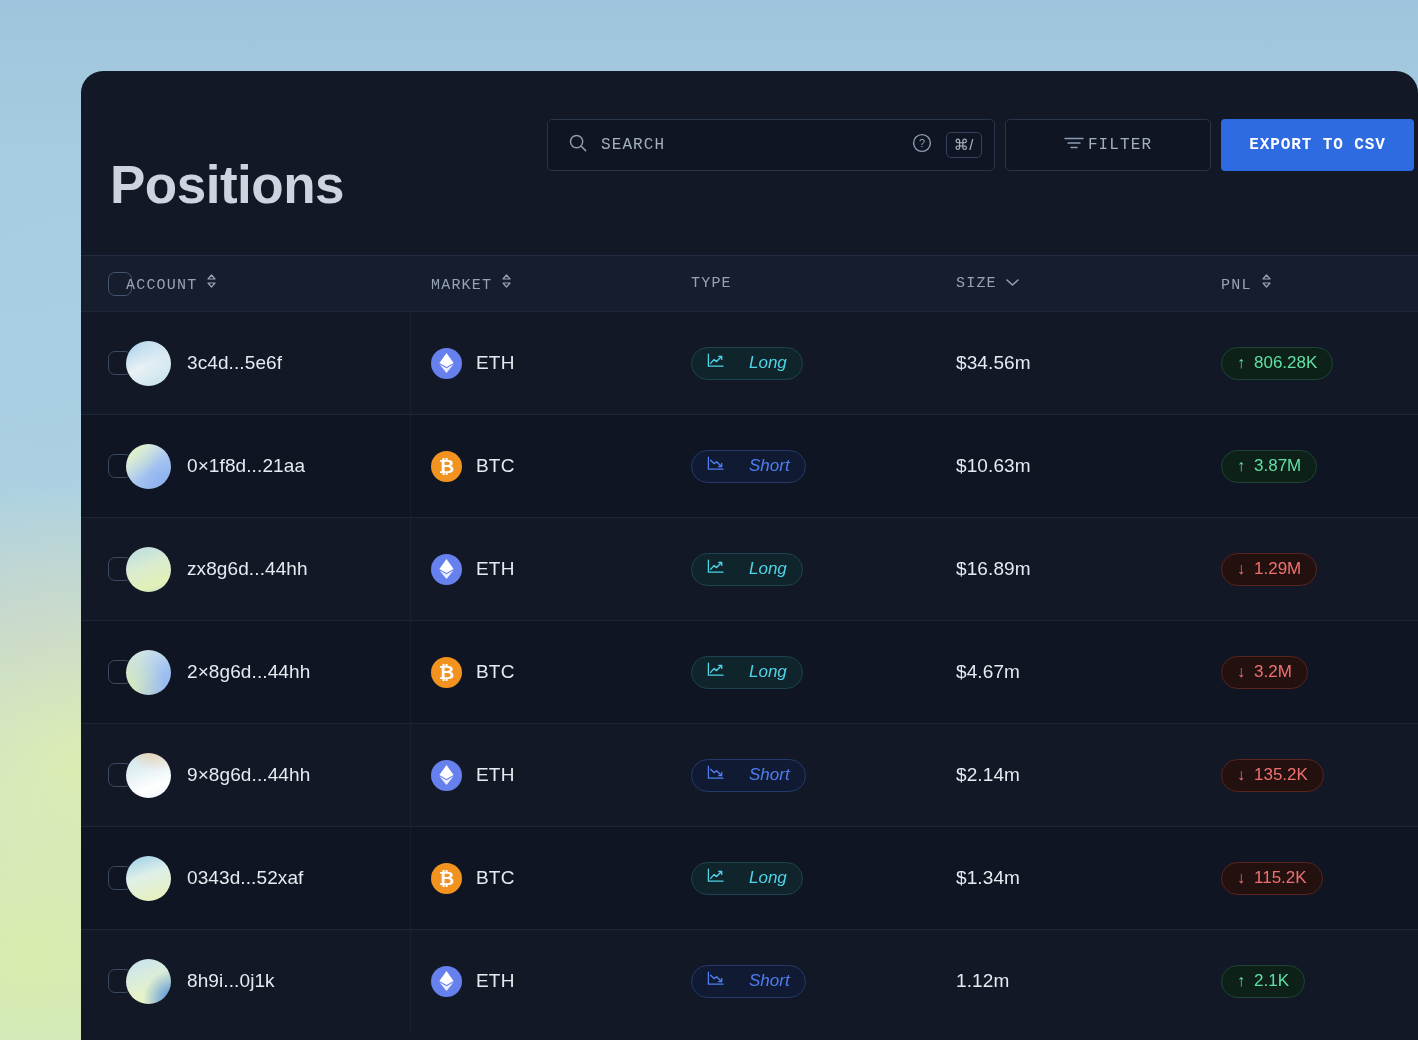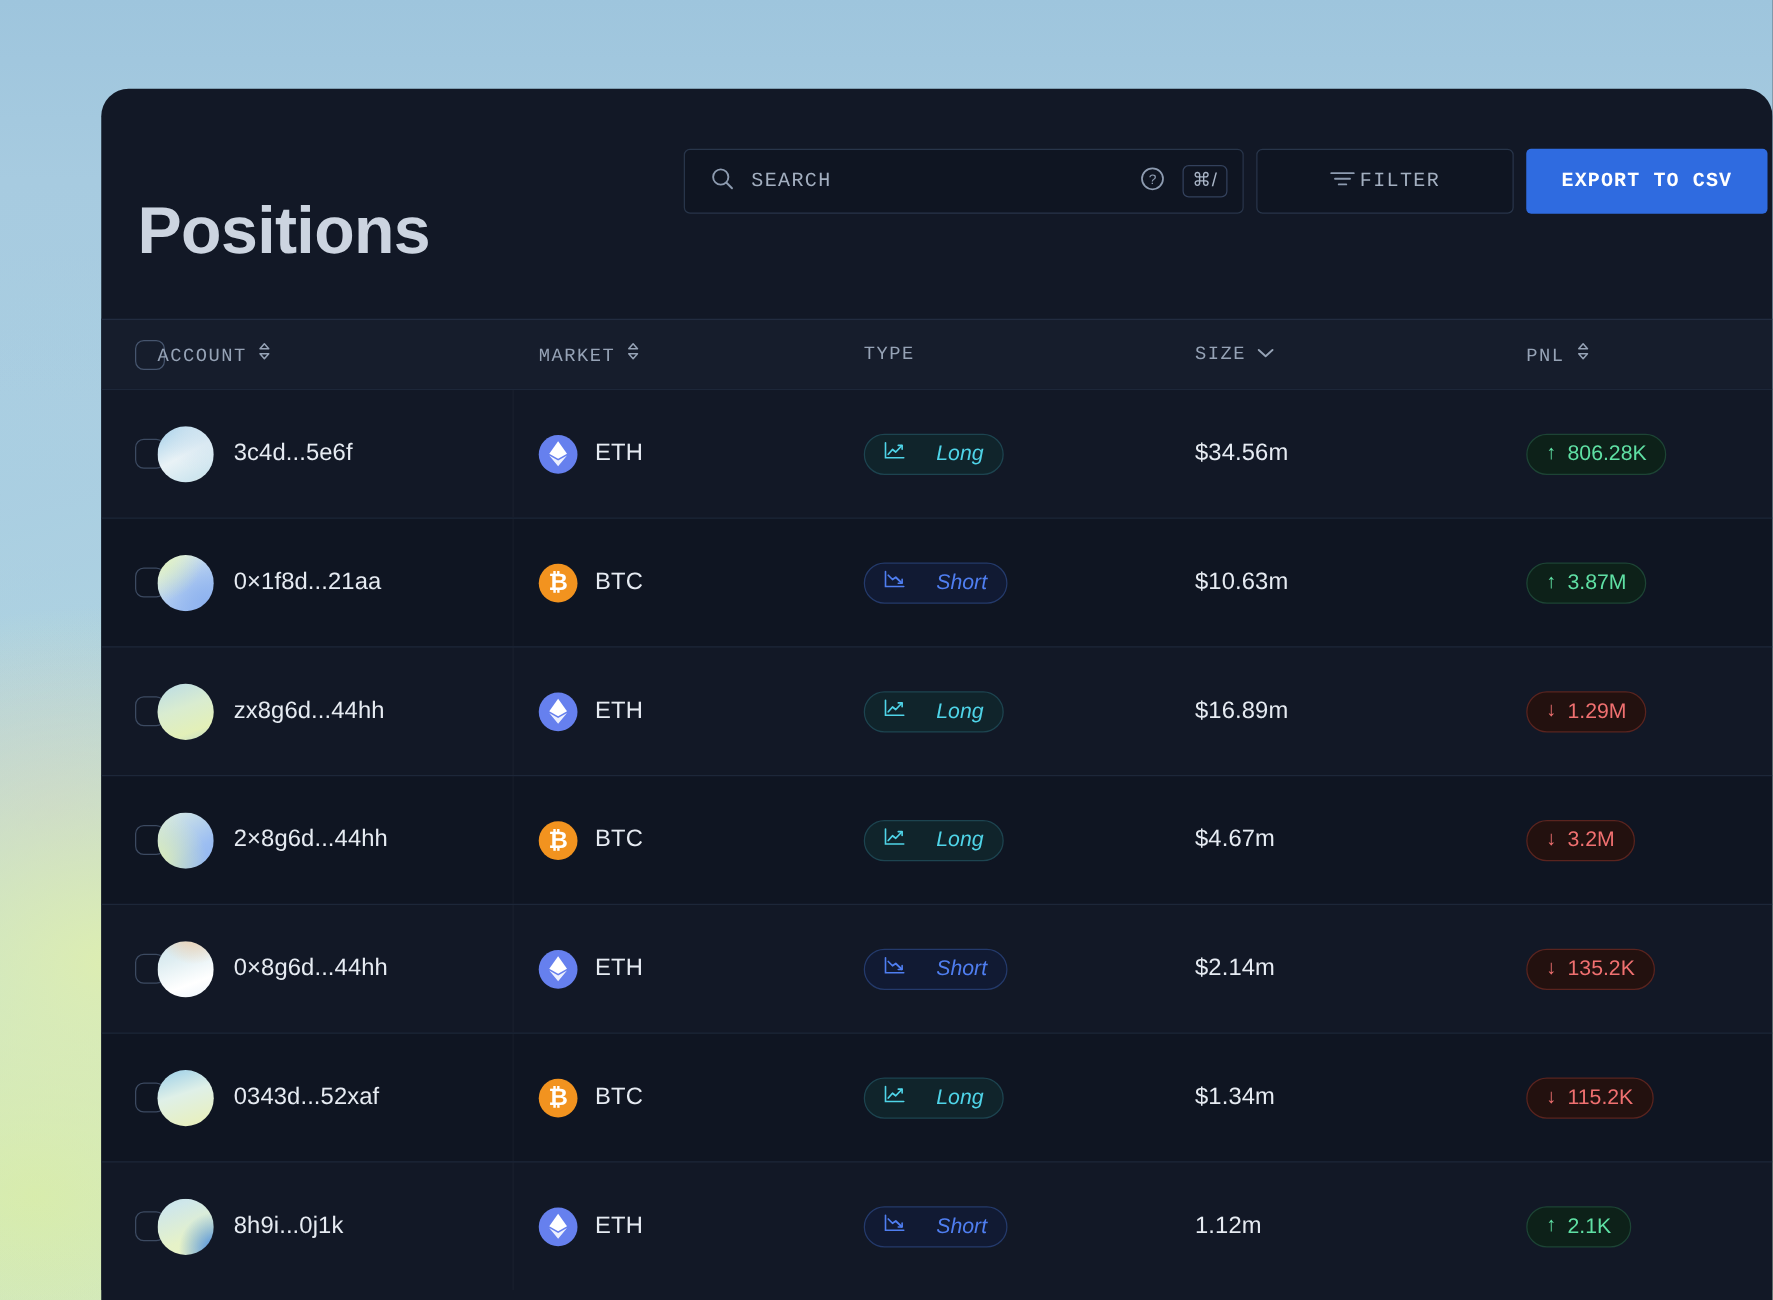--- a/index.html
+++ b/index.html
@@ -524,21 +524,21 @@
             <span>3.2M</span>
           </span>
         </div>
       </div>
       <div class="row body">
         <div class="cell c-check">
           <div class="checkbox"></div>
         </div>
         <div class="cell c-account">
           <div class="avatar av4"></div>
-          <span class="account-text">0×8g6d...44hh</span>
+          <span class="account-text">9×8g6d...44hh</span>
         </div>
         <div class="cell c-market">
           <span class="token eth">
             <svg width="17" height="22" viewBox="0 0 17 22">
               <path d="M8.5 1 L15.6 11 L8.5 15 L1.4 11 Z" fill="#ffffff"></path>
               <path d="M8.5 16.3 L15.6 12.3 L8.5 21 L1.4 12.3 Z" fill="#ffffff" opacity="0.88"></path>
             </svg>
           </span>
           <span class="token-symbol">ETH</span>
         </div>

